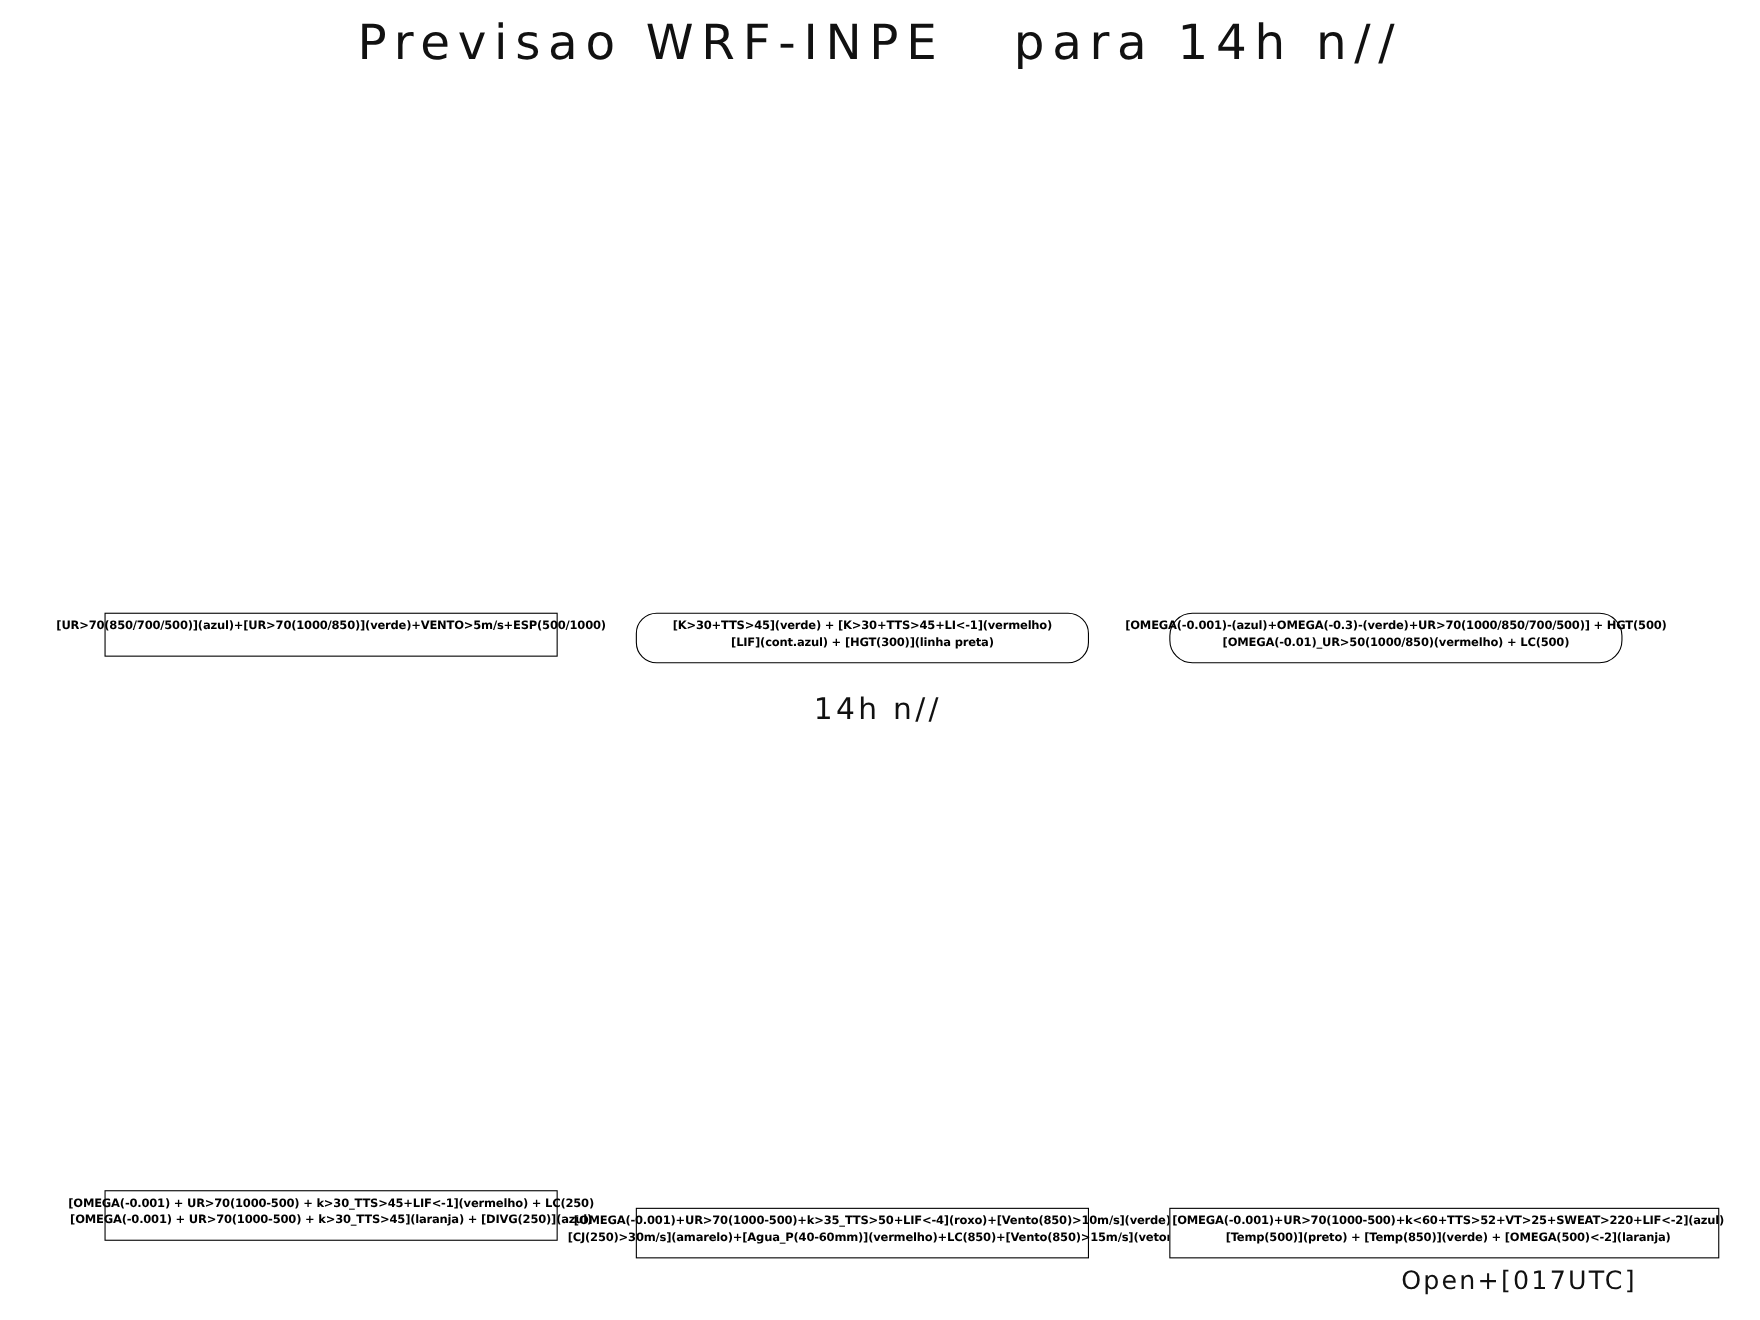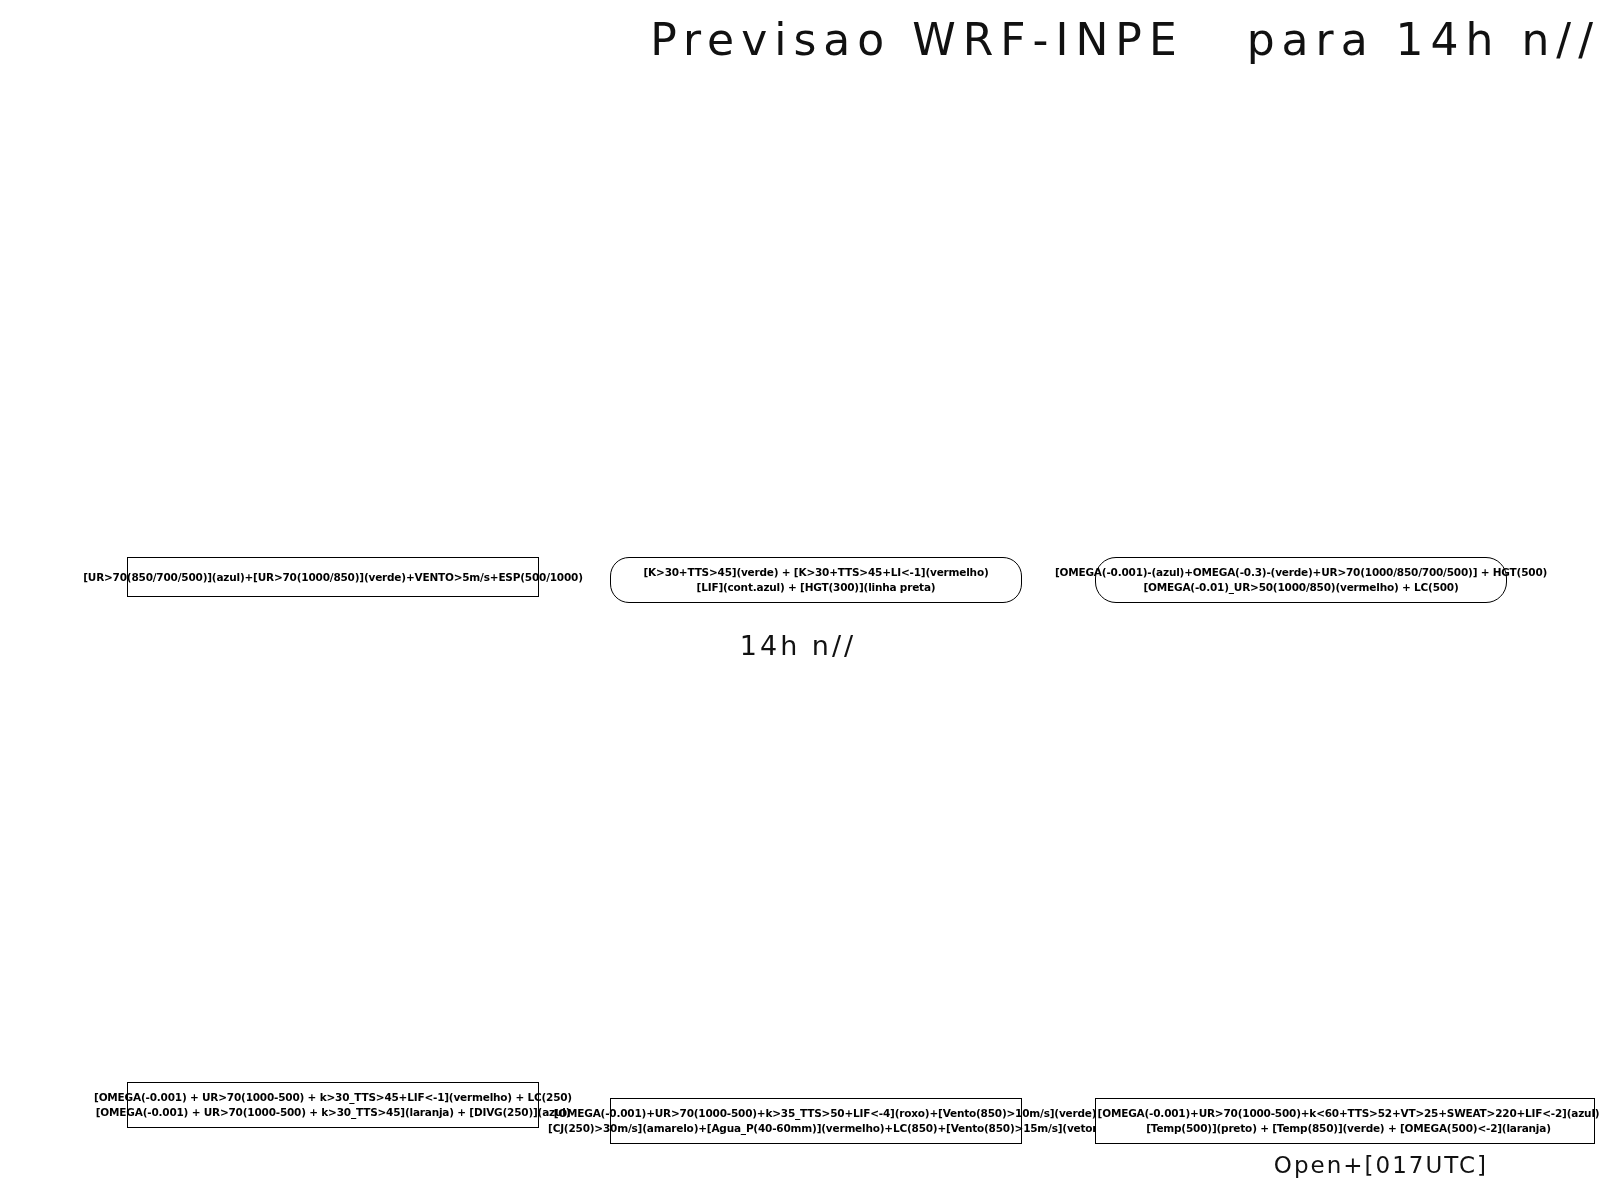--- a/index.html
+++ b/index.html
@@ -15,21 +15,21 @@
     color: #000000;
     overflow: hidden;
   }
 
   
   .main-title {
     position: absolute;
     top: 14px;
     left: 0;
     width: 1600px;
-    text-align: right;
+    text-align: center;
     font-family: "DejaVu Sans", sans-serif;
     font-size: 44px;
     font-weight: 400;
     letter-spacing: 7px;
     color: #111111;
     white-space: pre;
   }
 
   
   .mid-caption {
@@ -57,23 +57,22 @@
 
   
   .legend-box {
     position: absolute;
     box-sizing: border-box;
     border: 1.6px solid #000000;
     background: #ffffff;
     display: flex;
     flex-direction: column;
     align-items: center;
-    justify-content: center;
+    justify-content: flex-start;
     padding: 4px 6px;
-    margin-left: 32px;
   }
   .legend-line {
     font-family: "DejaVu Sans", sans-serif;
     font-size: 10.5px;
     font-weight: bold;
     line-height: 15px;
     letter-spacing: -0.2px;
     color: #000000;
     white-space: nowrap;
     text-align: center;

